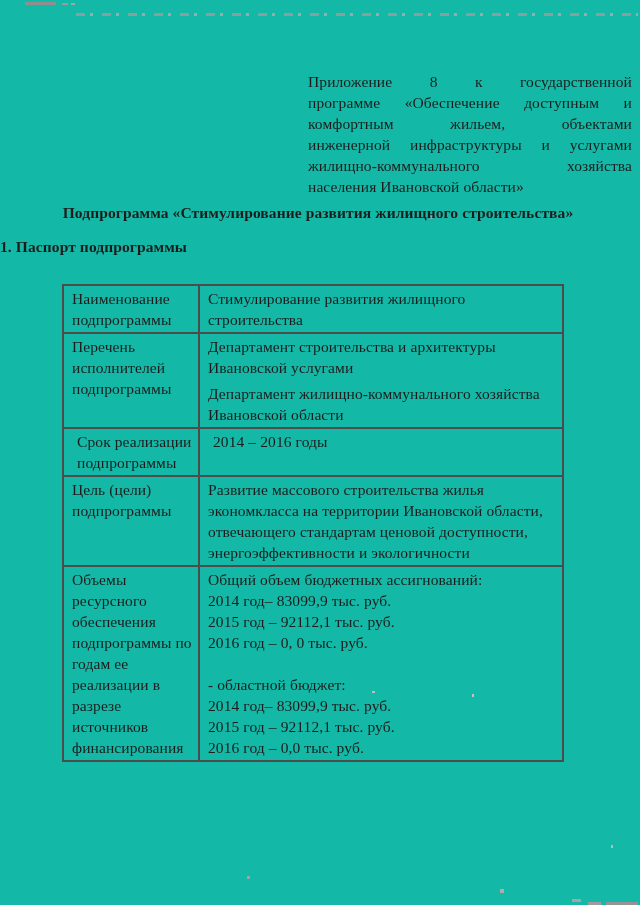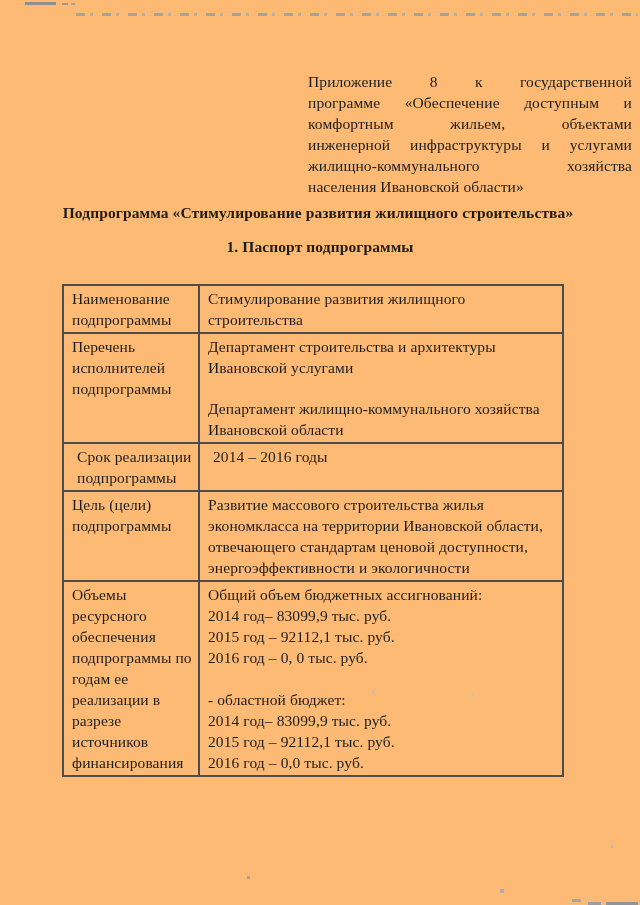--- a/index.html
+++ b/index.html
@@ -6,21 +6,21 @@
   body {
     width: 640px; height: 905px;
     background: #ffffff;
     font-family: "Liberation Serif", "DejaVu Serif", serif;
     color: #1d1d1d;
     overflow: hidden;
   }
   .page {
     position: relative;
     width: 640px; height: 905px;
-    background: #fdba74;
+    background: #14b8a6;
   }
 
   
   .artifact { position: absolute; pointer-events: none; }
   .a-top-left-line { left: 25px; top: 2px; width: 31px; height: 3px; background: #8f8f8f; }
   .a-top-left-dash1 { left: 62px; top: 3px; width: 6px; height: 2px; background: #9a9a9a; }
   .a-top-left-dash2 { left: 71px; top: 3px; width: 4px; height: 2px; background: #a5a5a5; }
   .a-top-dashed {
     left: 76px; top: 13px; width: 562px; height: 3px;
     background: repeating-linear-gradient(90deg,
@@ -55,21 +55,20 @@
     position: absolute;
     left: 0; top: 202px; width: 636px;
     text-align: center;
     font-weight: bold;
     font-size: 15.5px; line-height: 21px;
     letter-spacing: 0.1px;
   }
   .section-heading {
     position: absolute;
     left: 0; top: 236px; width: 640px;
-    text-align: center;
     font-weight: bold;
     font-size: 15.5px; line-height: 21px;
     letter-spacing: 0.1px;
   }
 
   
   table.passport {
     position: absolute;
     left: 62px; top: 284px;
     width: 500px;
@@ -85,21 +84,21 @@
     vertical-align: top;
     padding: 2px 6px 2px 8px;
   }
   tr.r-type td        { height: 37px; }
   tr.r-name td        { height: 38px; }
   tr.r-executors td   { height: 79px; }
   tr.r-term td        { height: 40px; padding-left: 13px; }
   tr.r-goal td        { height: 72px; }
   tr.r-funding td     { height: 186px; padding-left: 8px; }
   .para { margin: 0; }
-  tr.r-executors .para + .para { margin-top: 20px; }
+  tr.r-executors .para + .para { margin-top: 5px; }
   .para.blank { min-height: 21px; }
 </style>
 </head>
 <body>
 
 <div class="page">
 
   <div class="artifact a-top-left-line"></div>
   <div class="artifact a-top-left-dash1"></div>
   <div class="artifact a-top-left-dash2"></div>

